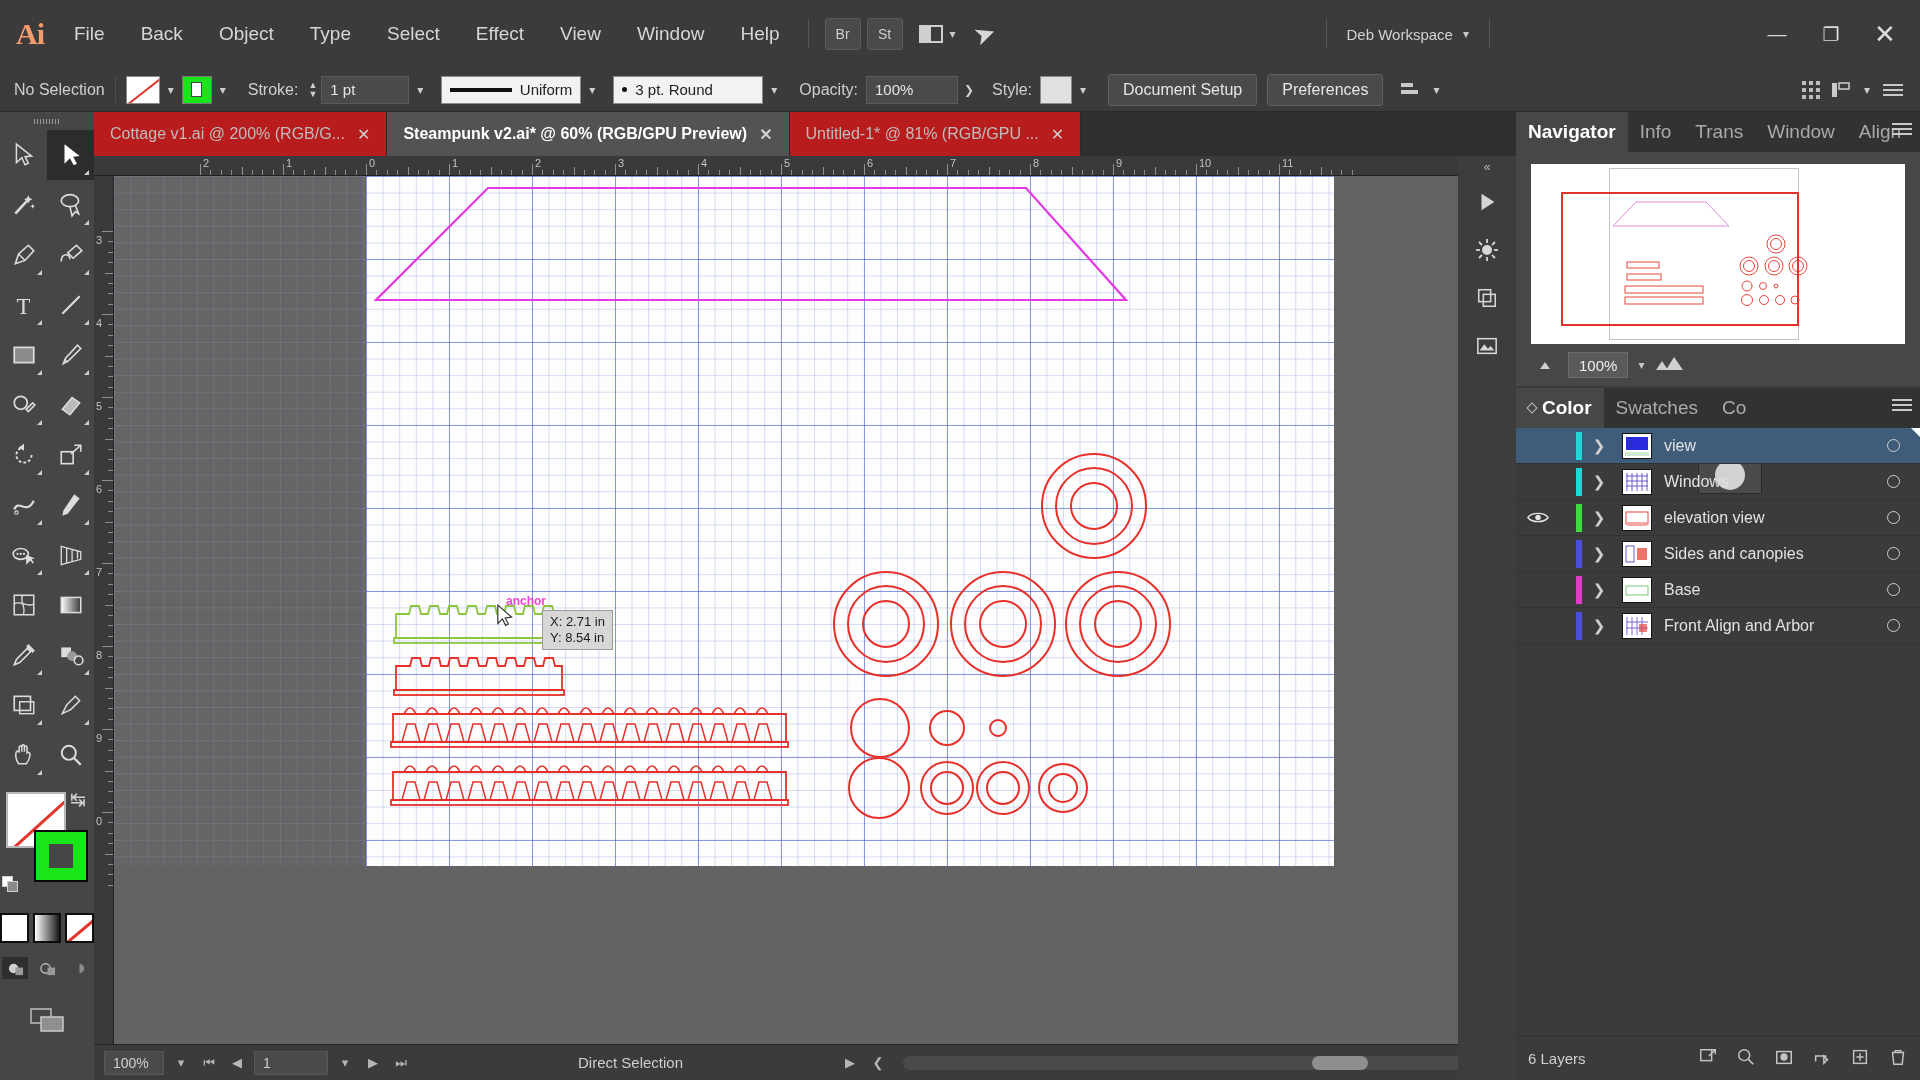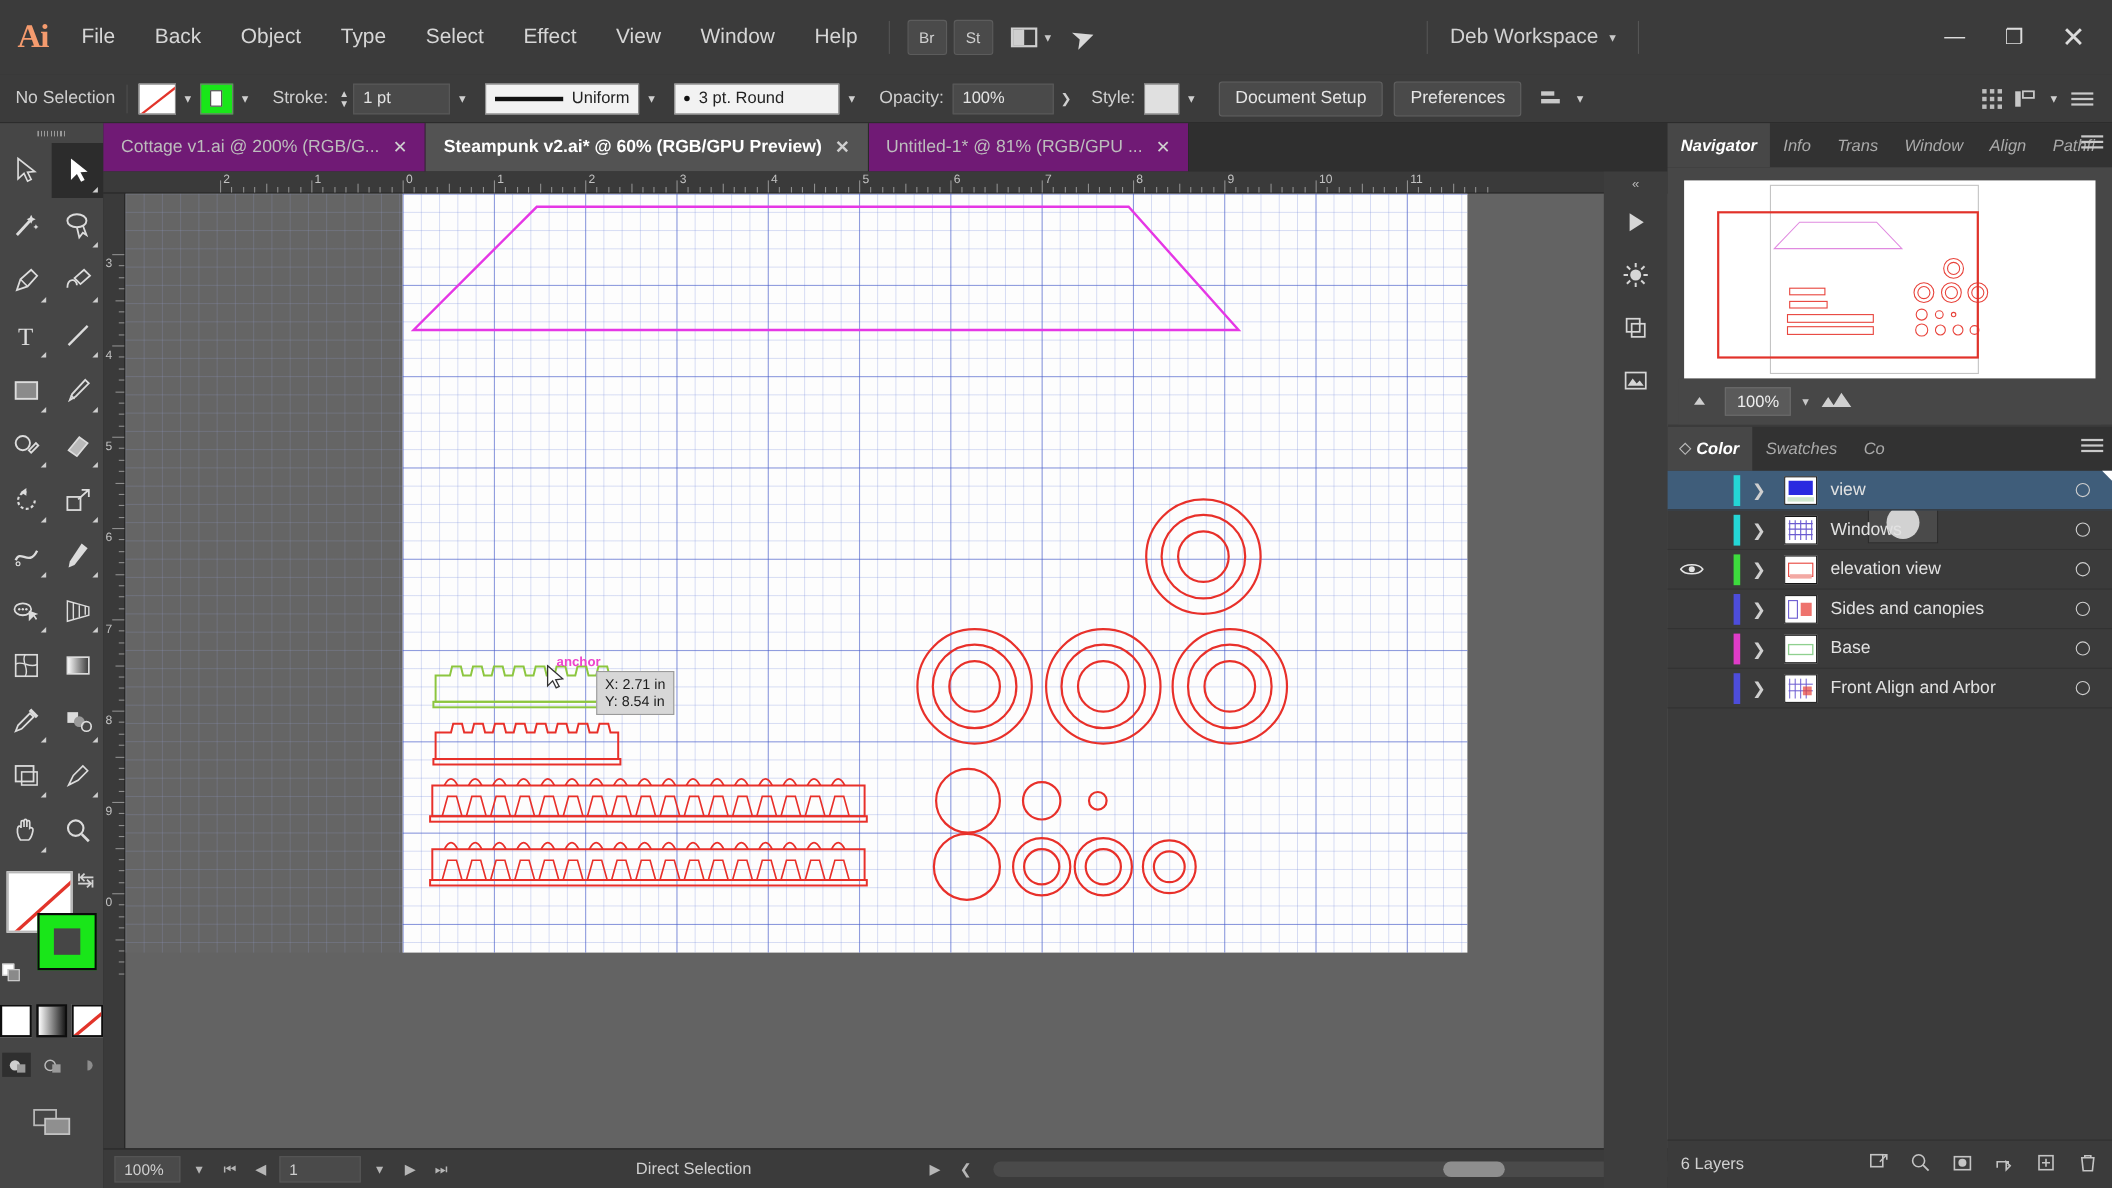--- a/index.html
+++ b/index.html
@@ -43,21 +43,21 @@
     width: 24px; height: 18px; border: 2px solid #cfcfcf; display: flex;
   }
   .arrange-grid i { display: block; width: 50%; height: 100%; border-right: 2px solid #cfcfcf; background: #cfcfcf; }
   .arrange-grid i:last-child { background: none; border-right: none; }
   .mb-bird { margin-left: 18px; color: #d8d8d8; font-size: 26px; transform: rotate(-20deg); }
 
   .ws-zone {
     position: absolute; right: 420px; top: 0; height: 68px;
     display: flex; align-items: center; gap: 10px;
   }
-  .ws-name { color: #d2d2d2; font-size: 19px; }
+  .ws-name { color: #d2d2d2; font-size: 15px; }
   .caret { font-size: 12px; color: #c8c8c8; }
 
   .search-box {
     position: absolute; right: 180px; top: 18px; width: 248px; height: 34px;
     background: #4a4a4a; border: 1px solid #5d5d5d; border-radius: 3px;
     display: flex; align-items: center; padding: 0 8px; gap: 7px;
   }
   .search-text { color: #a5a5a5; font-size: 15px; }
 
   .wincontrols { position: absolute; right: 8px; top: 0; height: 68px; display: flex; align-items: center; }
@@ -161,21 +161,21 @@
   .draw-btn.on { background:#2f2f2f; }
   .screen-mode { display:flex; justify-content:center; margin-top: 26px; color:#bdbdbd; }
 
   
   .tabbar {
     position: absolute; left: 94px; top: 112px; right: 0; height: 44px;
     background: #2f2f2f; display: flex; align-items: stretch;
   }
   .dtab {
     display: flex; align-items: center; gap: 12px; padding: 0 16px;
-    color: #bdbdbd; font-size: 16px; background: #701a75;
+    color: #bdbdbd; font-size: 16px; background: #b91c1c;
     border-right: 1px solid #2a2a2a; white-space: nowrap;
   }
   .dtab.active { background: #535353; color: #fff; font-weight: bold; }
   .dtab .x { color: #cfcfcf; font-size: 16px; }
   .tabbar-spacer { flex: 1; }
   .tabbar-rt { display: flex; align-items: center; gap: 14px; padding: 0 12px; color: #b4b4b4; font-size: 14px; }
 
   
   .canvaswrap {
     position: absolute; left: 94px; top: 156px; right: 0; bottom: 0;
@@ -264,21 +264,21 @@
   .dock-collapse { height: 22px; display: flex; align-items: center; justify-content: center; color: #b9b9b9; font-size: 12px; }
 
   .rightdock {
     position: absolute; right: 0; top: 112px; width: 404px; bottom: 0;
     background: #3b3b3b;
   }
   .panel-tabs {
     display: flex; align-items: stretch; height: 40px; background: #323232; position: relative;
   }
   .ptab {
-    padding: 0 12px; display: flex; align-items: center; color: #aaa; font-size: 15px; font-style: italic;
+    padding: 0 12px; display: flex; align-items: center; color: #aaa; font-size: 19px;
   }
   .ptab.active { background: #474747; color: #fff; font-weight: bold; }
   .ptab .diamond { width: 8px; height: 8px; border: 1.4px solid #bbb; transform: rotate(45deg); margin-right: 6px; }
   .panel-menu { position: absolute; right: 8px; top: 11px; }
 
   .nav-body { background: #474747; padding: 12px 10px 0; }
   .nav-preview {
     width: 374px; height: 180px; background: #fff; position: relative; margin: 0 auto;
   }
   .nav-inner-art { position: absolute; left: 78px; top: 4px; width: 190px; height: 172px; background:#fff; border:1px solid #c4c4c4; }

